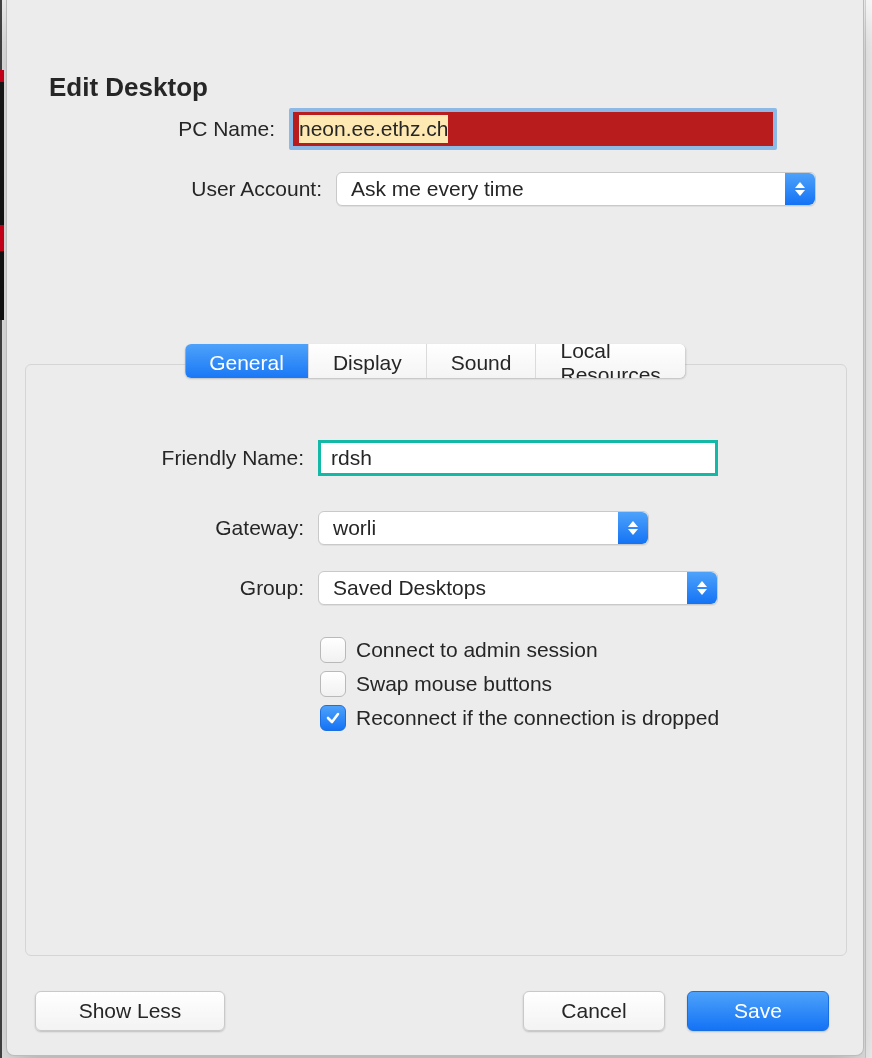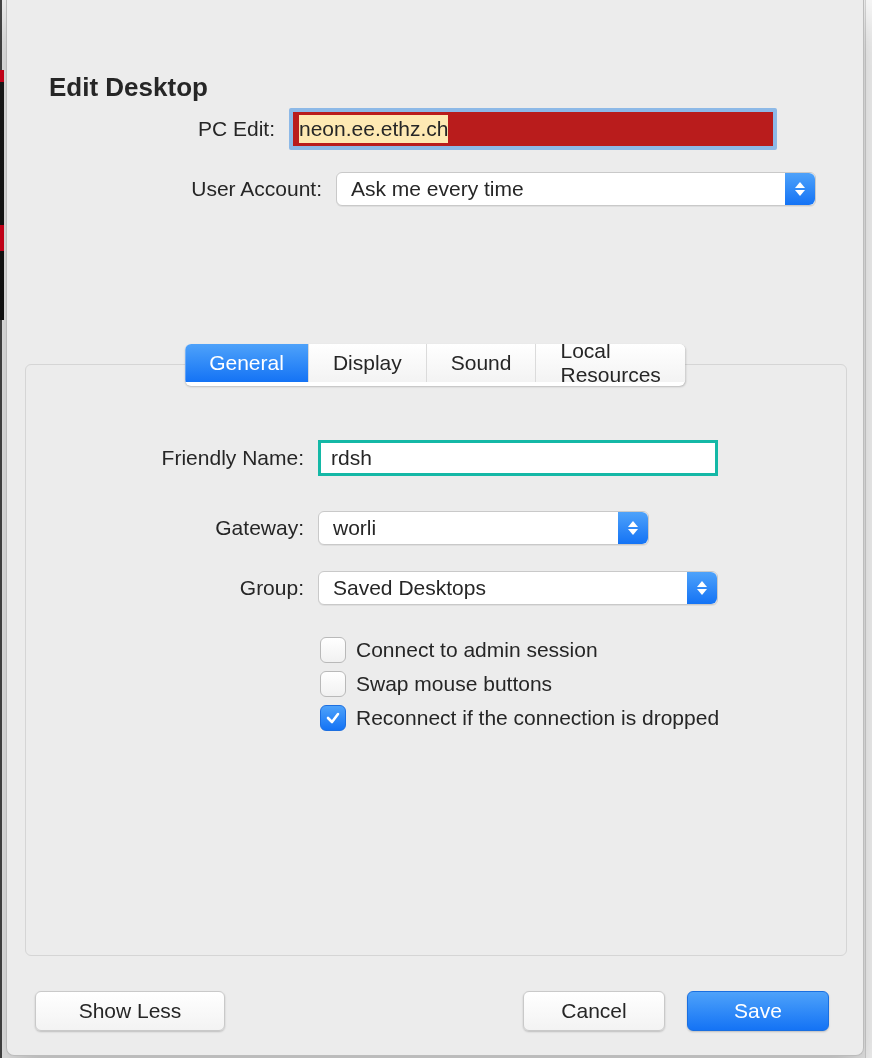--- a/index.html
+++ b/index.html
@@ -160,21 +160,21 @@
     border: 1px solid #d5d5d5;
     border-radius: 6px;
     background: #ececec;
   }
   .tabs {
     position: absolute;
     left: 50%;
     top: 0;
     transform: translateX(-50%);
     display: flex;
-    height: 42px;
+    height: 34px;
     border-radius: 6px;
     overflow: hidden;
     box-shadow: 0 1px 2px rgba(0,0,0,0.2);
     z-index: 2;
     background: #fff;
   }
   .tab {
     height: 38px;
     display: flex;
     align-items: center;
@@ -290,21 +290,21 @@
 
 <div class="sliver"></div>
 <div class="sliver2"></div>
 <div class="right-edge"></div>
 
 <div class="window">
 
   <div class="title">Edit Desktop</div>
 
   <div class="row-top row-pc">
-    <div class="lbl">PC Edit:</div>
+    <div class="lbl">PC Name:</div>
     <div class="text-field-wrap focus">
       <span class="highlighted">neon.ee.ethz.ch</span>
     </div>
   </div>
 
   <div class="row-top row-user">
     <div class="lbl">User Account:</div>
     <div class="popup popup-user">
       <span>Ask me every time</span>
       <span class="cap">

